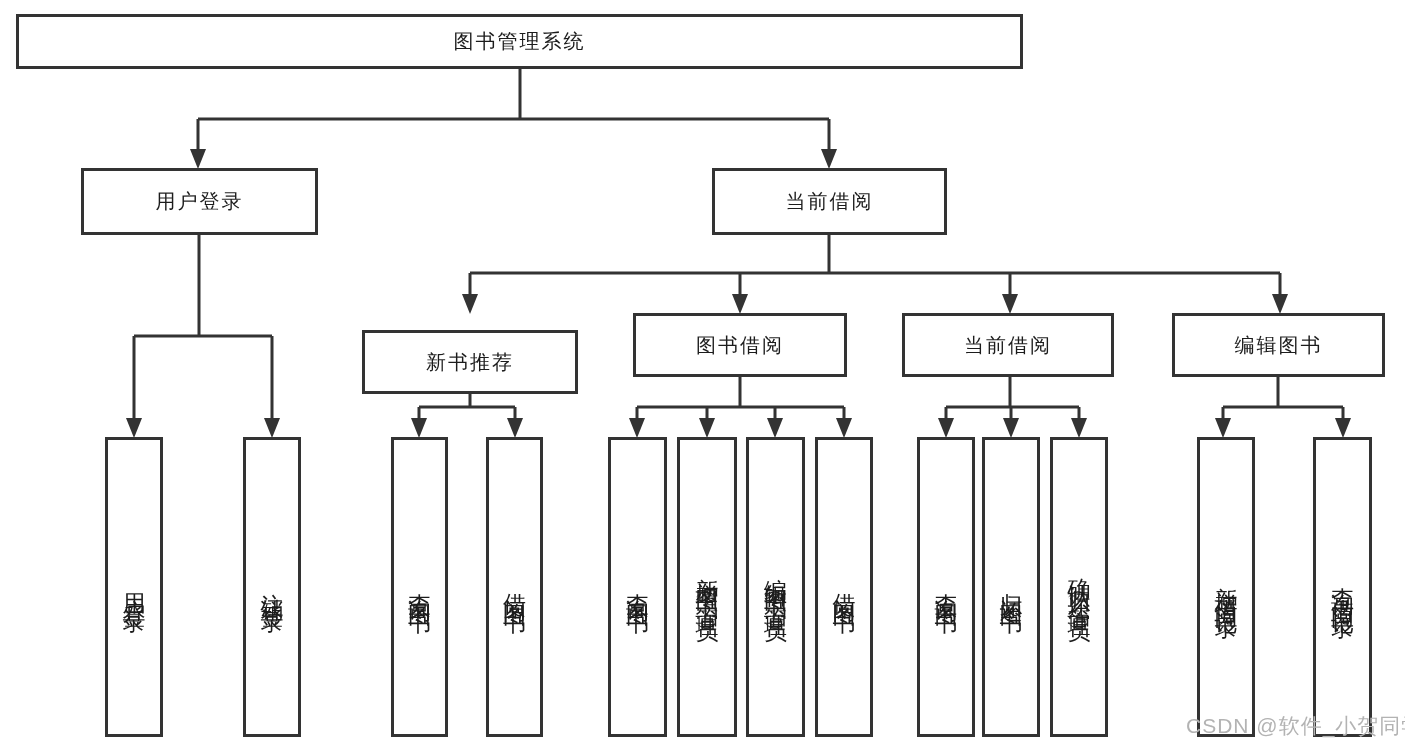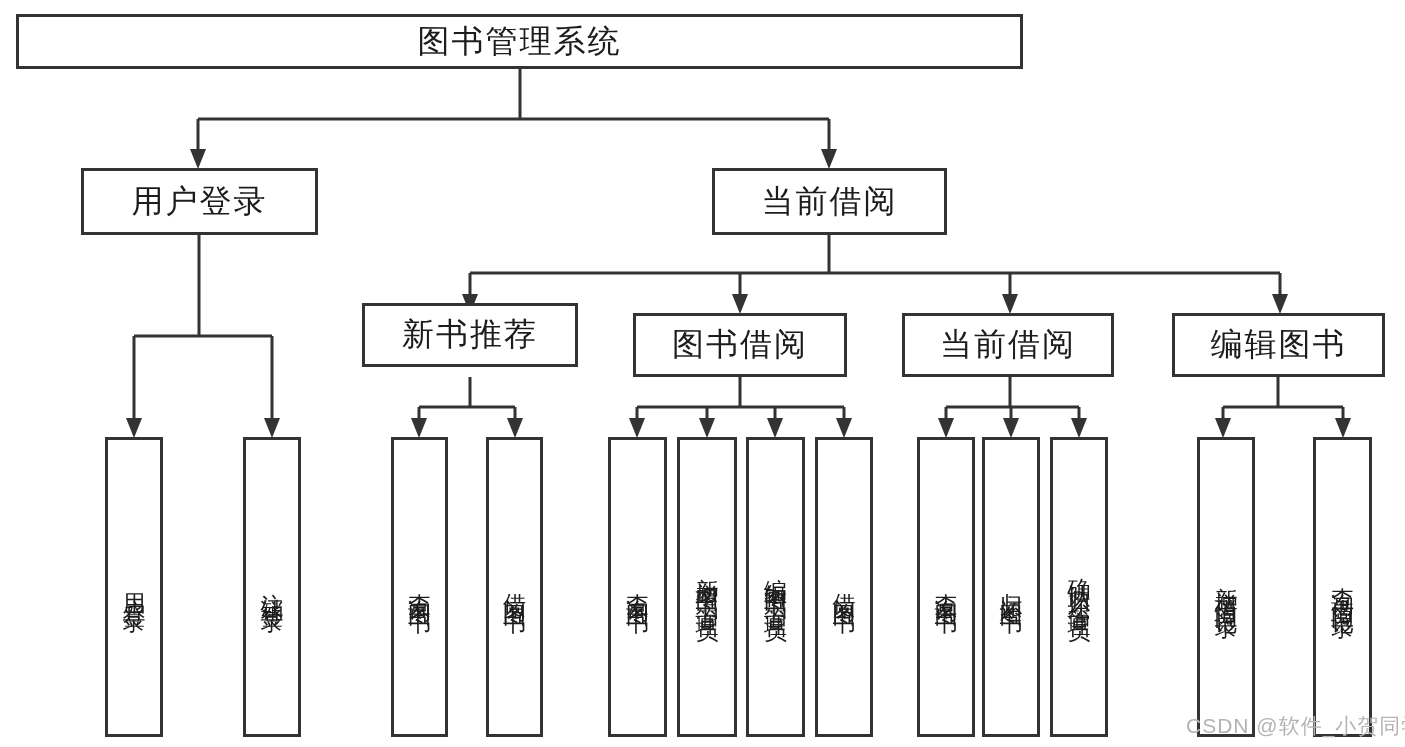--- a/index.html
+++ b/index.html
@@ -25,21 +25,21 @@
   .box{
     position:absolute;
     background:#fff;
     border:3px solid var(--box-border);
     display:flex;
     align-items:center;
     justify-content:center;
     color:var(--text);
     text-align:center;
   }
-  .hbox{font-size:32px;letter-spacing:2px;}
+  .hbox{font-size:20px;letter-spacing:2px;}
   .vbox{
     font-size:23px;
     writing-mode:vertical-rl;
     text-orientation:mixed;
     letter-spacing:6px;
     line-height:1;
   }
   .watermark{
     position:absolute;
     left:1186px;
@@ -90,21 +90,21 @@
     <polygon points="1071,418 1087,418 1079,438"></polygon>
     <polygon points="1215,418 1231,418 1223,438"></polygon>
     <polygon points="1335,418 1351,418 1343,438"></polygon>
   </svg>
 
   <div class="box hbox" style="left:16px;top:14px;width:1007px;height:55px">图书管理系统</div>
 
   <div class="box hbox" style="left:81px;top:168px;width:237px;height:67px">用户登录</div>
   <div class="box hbox" style="left:712px;top:168px;width:235px;height:67px">当前借阅</div>
 
-  <div class="box hbox" style="left:362px;top:303px;width:216px;height:64px">新书推荐</div>
+  <div class="box hbox" style="left:362px;top:330px;width:216px;height:64px">新书推荐</div>
   <div class="box hbox" style="left:633px;top:313px;width:214px;height:64px">图书借阅</div>
   <div class="box hbox" style="left:902px;top:313px;width:212px;height:64px">当前借阅</div>
   <div class="box hbox" style="left:1172px;top:313px;width:213px;height:64px">编辑图书</div>
 
   <div class="box vbox" style="left:105px;top:437px;width:58px;height:300px">用户登录</div>
   <div class="box vbox" style="left:243px;top:437px;width:58px;height:300px">注销登录</div>
 
   <div class="box vbox" style="left:391px;top:437px;width:57px;height:300px">查询图书</div>
   <div class="box vbox" style="left:486px;top:437px;width:57px;height:300px">借阅图书</div>
 

